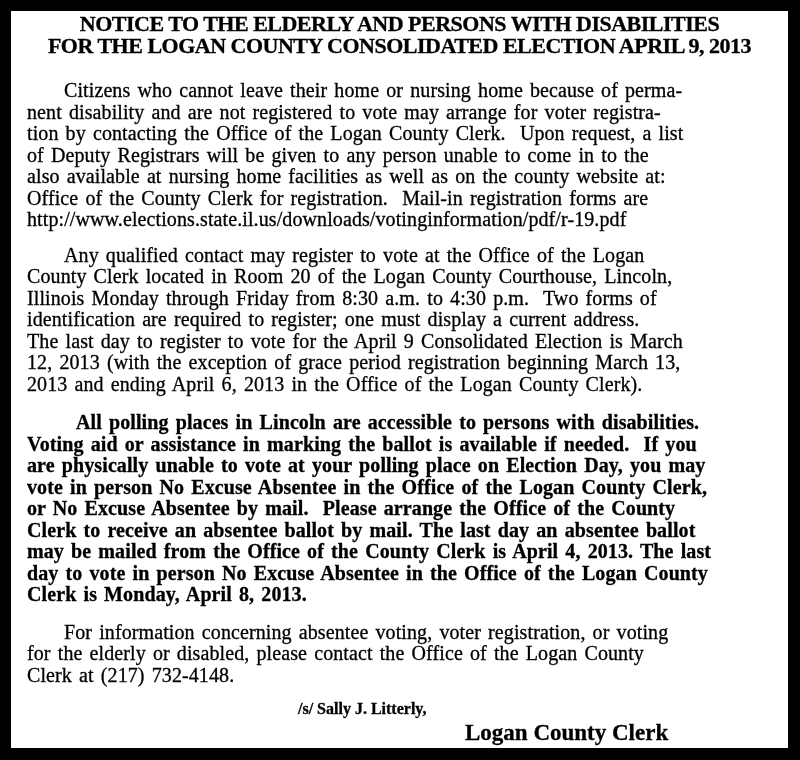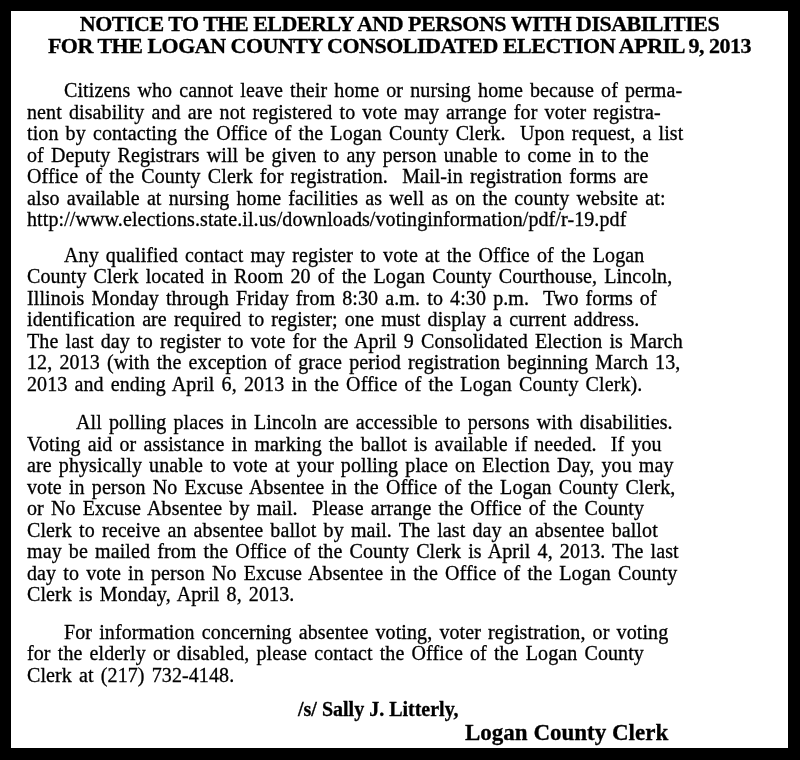--- a/index.html
+++ b/index.html
@@ -33,25 +33,25 @@
     font-size: 20px;
     line-height: 21.5px;
     letter-spacing: 0.1px;
     word-spacing: 2px;
   }
   .para .line { white-space: pre; }
   .indent-std .line:first-child { text-indent: 37px; }
   .indent-lg  .line:first-child { text-indent: 49px; }
   .m23 { margin-top: 23px; }
   .m14 { margin-top: 14px; }
-  .m17 { margin-top: 17px; }
+  .m17 { margin-top: 17px; font-weight: bold; }
   .m16 { margin-top: 16px; }
   .signature { margin-top: 12px; font-weight: bold; }
   .sig-name {
-    font-size: 20px;
+    font-size: 16px;
     line-height: 22px;
     margin-left: 271px;
     white-space: pre;
   }
   .sig-title {
     font-size: 23px;
     line-height: 23px;
     margin-left: 438px;
     margin-top: 1px;
     white-space: pre;
@@ -66,22 +66,22 @@
     <div class="title">
       <div class="title-line">NOTICE TO THE ELDERLY AND PERSONS WITH DISABILITIES</div>
       <div class="title-line">FOR THE LOGAN COUNTY CONSOLIDATED ELECTION APRIL 9, 2013</div>
     </div>
 
     <div class="para indent-std m23">
         <div class="line">Citizens who cannot leave their home or nursing home because of perma-</div>
         <div class="line">nent disability and are not registered to vote may arrange for voter registra-</div>
         <div class="line">tion by contacting the Office of the Logan County Clerk.  Upon request, a list</div>
         <div class="line">of Deputy Registrars will be given to any person unable to come in to the</div>
+        <div class="line">also available at nursing home facilities as well as on the county website at:</div>
         <div class="line">Office of the County Clerk for registration.  Mail-in registration forms are</div>
-        <div class="line">also available at nursing home facilities as well as on the county website at:</div>
         <div class="line">http://www.elections.state.il.us/downloads/votinginformation/pdf/r-19.pdf</div>
       </div>
 
     <div class="para indent-std m14">
         <div class="line">Any qualified contact may register to vote at the Office of the Logan</div>
         <div class="line">County Clerk located in Room 20 of the Logan County Courthouse, Lincoln,</div>
         <div class="line">Illinois Monday through Friday from 8:30 a.m. to 4:30 p.m.  Two forms of</div>
         <div class="line">identification are required to register; one must display a current address.</div>
         <div class="line">The last day to register to vote for the April 9 Consolidated Election is March</div>
         <div class="line">12, 2013 (with the exception of grace period registration beginning March 13,</div>

